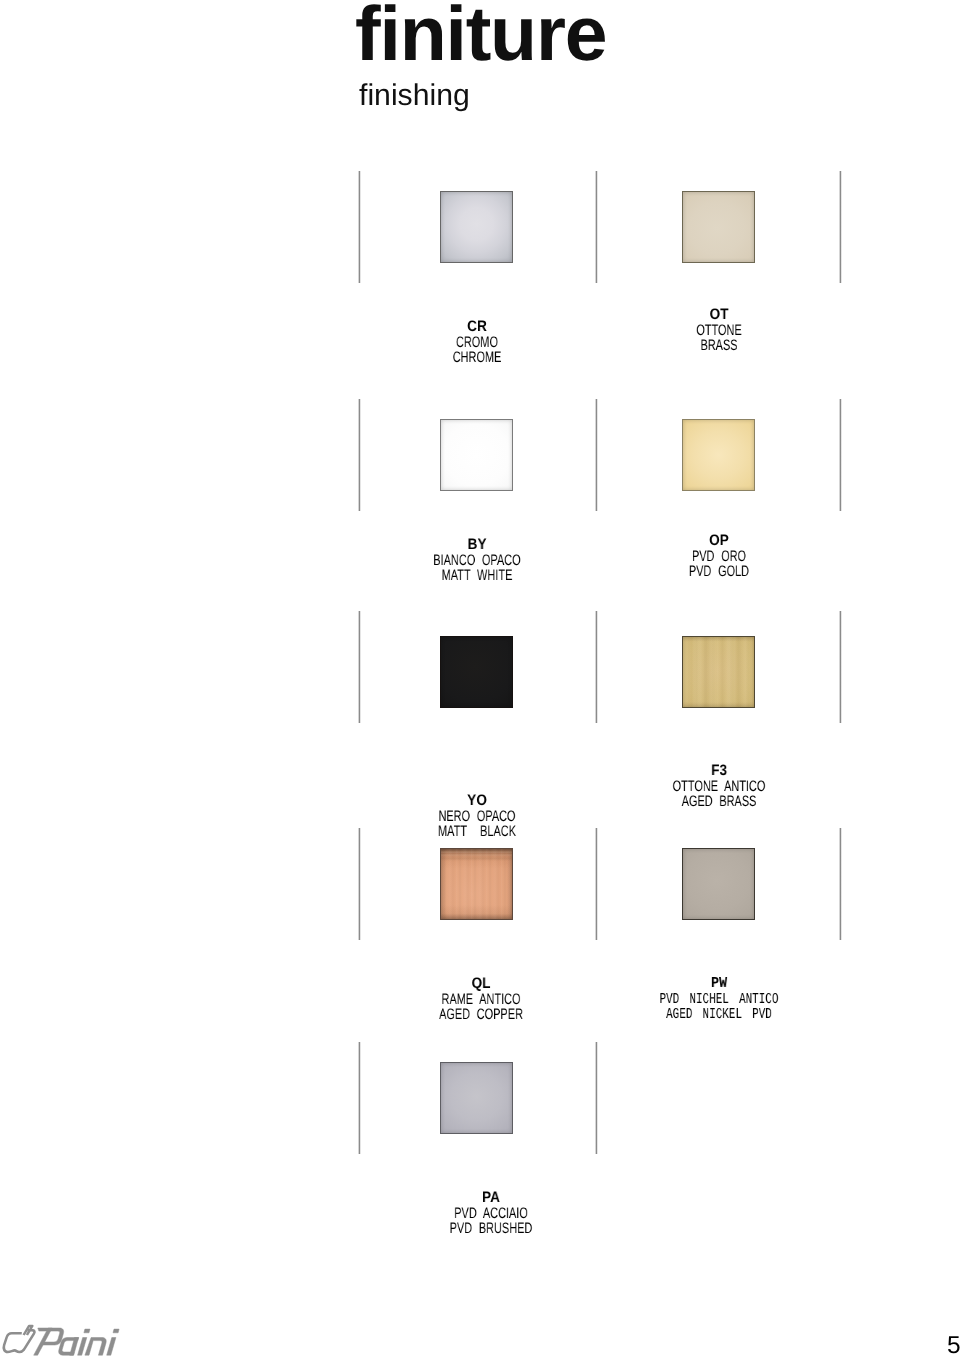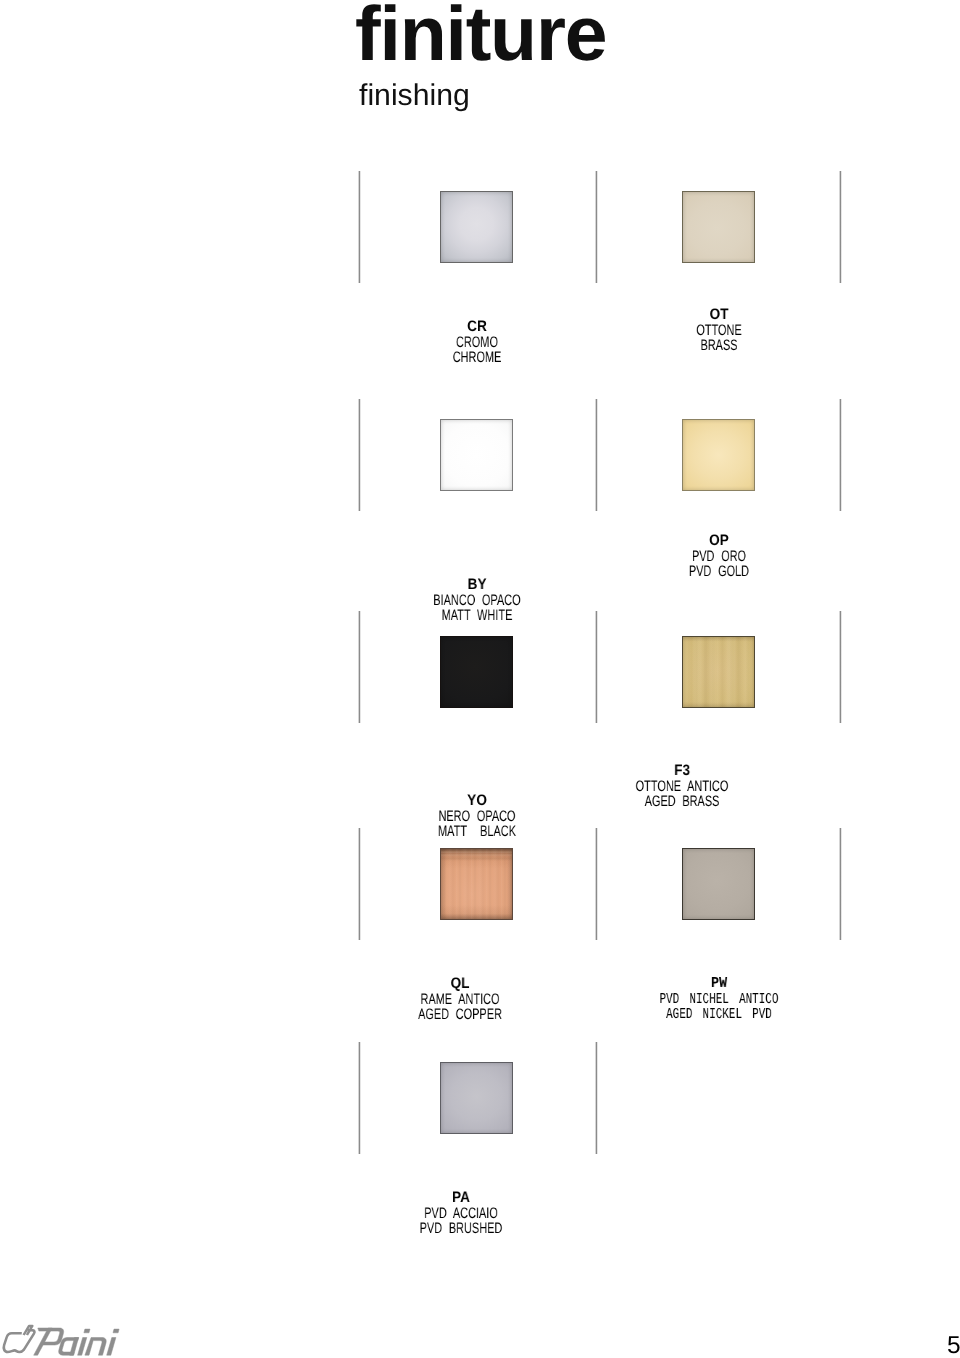--- a/index.html
+++ b/index.html
@@ -106,21 +106,21 @@
         <div class="cap-line cap-code">OT</div>
         <div class="cap-line">OTTONE</div>
         <div class="cap-line">BRASS</div>
       </div>
       <div class="vline" style="left:357.5px;top:399px;height:112px;"></div>
       <div class="vline" style="left:595px;top:399px;height:112px;"></div>
       <div class="vline" style="left:839px;top:399px;height:112px;"></div>
       <div class="swatch sw-matt-white" style="left:440px;top:419px;">
         <span class="tex"></span>
       </div>
-      <div class="caption" style="left:366.85px;top:545px;">
+      <div class="caption" style="left:366.85px;top:505px;">
         <div class="cap-line cap-code">BY</div>
         <div class="cap-line">BIANCO OPACO</div>
         <div class="cap-line">MATT WHITE</div>
       </div>
       <div class="swatch sw-pvd-gold" style="left:682px;top:419px;">
         <span class="tex"></span>
       </div>
       <div class="caption" style="left:608.85px;top:501px;">
         <div class="cap-line cap-code">OP</div>
         <div class="cap-line">PVD ORO</div>
@@ -133,50 +133,50 @@
         <span class="tex"></span>
       </div>
       <div class="caption" style="left:366.85px;top:761px;">
         <div class="cap-line cap-code">YO</div>
         <div class="cap-line">NERO OPACO</div>
         <div class="cap-line">MATT  BLACK</div>
       </div>
       <div class="swatch sw-aged-brass" style="left:682px;top:635.5px;">
         <span class="tex"></span>
       </div>
-      <div class="caption" style="left:572px;top:731.2px;">
+      <div class="caption" style="left:609px;top:731.2px;">
         <div class="cap-line cap-code">F3</div>
         <div class="cap-line">OTTONE ANTICO</div>
         <div class="cap-line">AGED BRASS</div>
       </div>
       <div class="vline" style="left:357.5px;top:828px;height:112px;"></div>
       <div class="vline" style="left:595px;top:828px;height:112px;"></div>
       <div class="vline" style="left:839px;top:828px;height:112px;"></div>
       <div class="swatch sw-aged-copper" style="left:440px;top:848px;">
         <span class="tex"></span>
       </div>
-      <div class="caption" style="left:350px;top:944.1px;">
+      <div class="caption" style="left:371px;top:944.1px;">
         <div class="cap-line cap-code">QL</div>
         <div class="cap-line">RAME ANTICO</div>
         <div class="cap-line">AGED COPPER</div>
       </div>
       <div class="swatch sw-aged-nickel" style="left:682px;top:848px;">
         <span class="tex"></span>
       </div>
       <div class="caption" style="left:608.85px;top:944.1px;font-family:Liberation Mono, monospace;">
         <div class="cap-line cap-code">PW</div>
         <div class="cap-line">PVD NICHEL ANTICO</div>
         <div class="cap-line">AGED NICKEL PVD</div>
       </div>
       <div class="vline" style="left:357.5px;top:1042px;height:112px;"></div>
       <div class="vline" style="left:595px;top:1042px;height:112px;"></div>
       <div class="swatch sw-pvd-brushed" style="left:440px;top:1062px;">
         <span class="tex"></span>
       </div>
-      <div class="caption" style="left:351px;top:1158.3px;">
+      <div class="caption" style="left:381px;top:1158.3px;">
         <div class="cap-line cap-code">PA</div>
         <div class="cap-line">PVD ACCIAIO</div>
         <div class="cap-line">PVD BRUSHED</div>
       </div>
     </div>
   <div class="brand">
     <svg width="126" height="38" viewBox="0 0 126 38">
       <g transform="translate(1.7,0) skewX(-4)" fill="none" stroke="#8e8e8e" stroke-width="2.6" stroke-linejoin="round" stroke-linecap="butt">
         <path d="M20.0 13.2 L10.0 13.2 C7.6 13.2 5.8 14.9 5.2 17.3 L3.2 25.0 C2.3 28.6 3.9 32.0 7.3 32.0 C10.2 32.0 11.9 30.4 14.0 30.4 C15.8 30.4 16.2 32.0 18.9 32.0 C20.6 32.0 22.1 31.2 23.3 29.6 L32.2 13.6 C33.3 11.6 32.2 10.3 30.3 10.3 L25.5 10.3"></path>
         <path d="M22.0 15.0 L26.7 6.0 L30.0 6.0 L25.3 15.0"></path>

